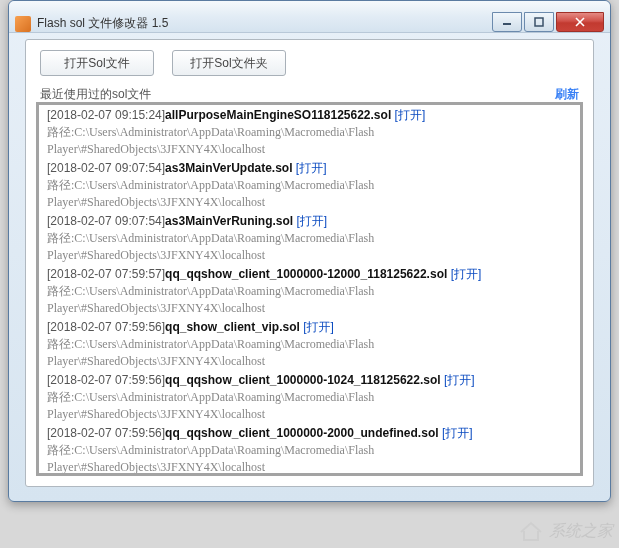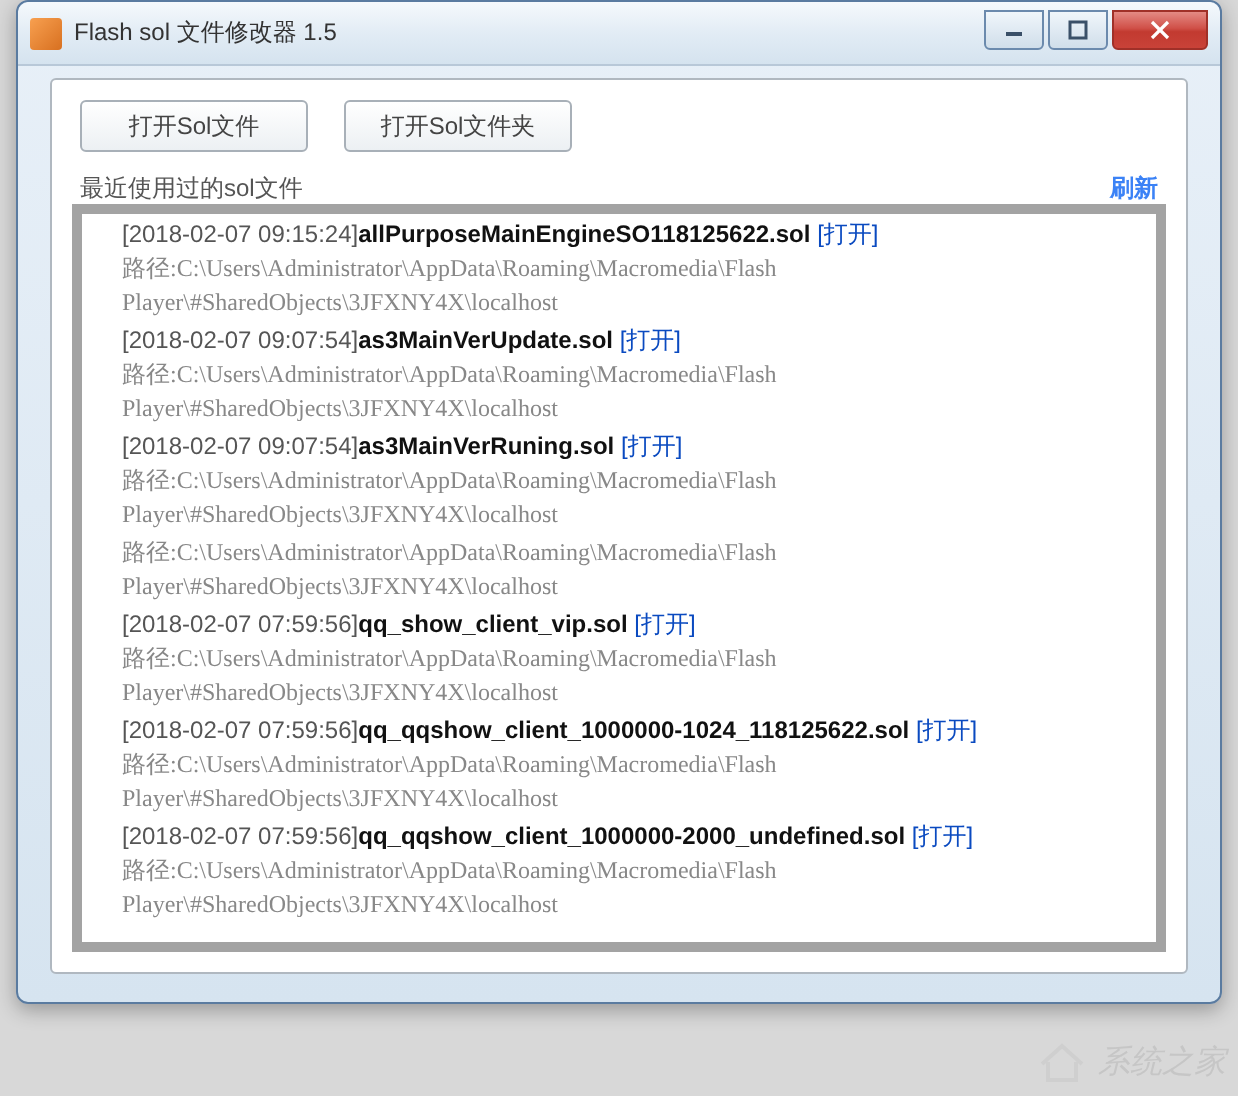--- a/index.html
+++ b/index.html
@@ -19,21 +19,21 @@
     width: 603px;
     height: 502px;
     background: linear-gradient(to bottom, #e8f0f8 0%, #d6e4f0 100%);
     border: 1px solid #5a7ba0;
     border-radius: 6px;
     box-shadow: 0 3px 10px rgba(0,0,0,0.3);
   }
   .titlebar {
     height: 32px;
     display: flex;
-    align-items: center;
+    align-items: flex-end;
     padding: 0 6px;
     background: linear-gradient(to bottom, #f5f9fc 0%, #e2ecf5 50%, #d5e3ef 100%);
     border-radius: 6px 6px 0 0;
     border-bottom: 1px solid #b8c8d8;
   }
   .title-icon {
     width: 16px;
     height: 16px;
     background: linear-gradient(135deg, #f8a050 0%, #d87020 100%);
     border-radius: 2px;
@@ -96,25 +96,25 @@
     padding: 2px 14px 4px 14px;
   }
   .section-title { color: #555; flex: 1; }
   .refresh-link { color: #3b82f6; cursor: pointer; font-weight: bold; }
   .list {
     position: absolute;
     left: 10px;
     right: 10px;
     top: 62px;
     bottom: 10px;
-    border: 5px solid #a3a3a3;
+    border: 3px solid #a3a3a3;
     background: #fff;
     overflow-y: auto;
     overflow-x: hidden;
-    padding: 1px 20px;
+    padding: 1px 8px;
   }
   .entry { line-height: 17px; padding: 1px 0; }
   .entry .ts { color: #555; }
   .entry .fname { color: #111; font-weight: bold; }
   .entry .open-link { color: #0a4ac0; cursor: pointer; }
   .entry .path { color: #888; display: block; font-family: Liberation Serif, serif; }
   .watermark {
     position: absolute;
     right: 6px;
     bottom: 6px;
@@ -174,20 +174,21 @@
         </div>
         <div class="entry">
           <div><span class="ts">[2018-02-07 09:07:54]</span><span class="fname">as3MainVerUpdate.sol</span> <span class="open-link">[打开]</span></div>
           <span class="path">路径:C:\Users\Administrator\AppData\Roaming\Macromedia\Flash Player\#SharedObjects\3JFXNY4X\localhost</span>
         </div>
         <div class="entry">
           <div><span class="ts">[2018-02-07 09:07:54]</span><span class="fname">as3MainVerRuning.sol</span> <span class="open-link">[打开]</span></div>
           <span class="path">路径:C:\Users\Administrator\AppData\Roaming\Macromedia\Flash Player\#SharedObjects\3JFXNY4X\localhost</span>
         </div>
         <div class="entry">
+          <div><span class="ts">[2018-02-07 07:59:57]</span><span class="fname">qq_qqshow_client_1000000-12000_118125622.sol</span> <span class="open-link">[打开]</span></div>
           <span class="path">路径:C:\Users\Administrator\AppData\Roaming\Macromedia\Flash Player\#SharedObjects\3JFXNY4X\localhost</span>
         </div>
         <div class="entry">
           <div><span class="ts">[2018-02-07 07:59:56]</span><span class="fname">qq_show_client_vip.sol</span> <span class="open-link">[打开]</span></div>
           <span class="path">路径:C:\Users\Administrator\AppData\Roaming\Macromedia\Flash Player\#SharedObjects\3JFXNY4X\localhost</span>
         </div>
         <div class="entry">
           <div><span class="ts">[2018-02-07 07:59:56]</span><span class="fname">qq_qqshow_client_1000000-1024_118125622.sol</span> <span class="open-link">[打开]</span></div>
           <span class="path">路径:C:\Users\Administrator\AppData\Roaming\Macromedia\Flash Player\#SharedObjects\3JFXNY4X\localhost</span>
         </div>

